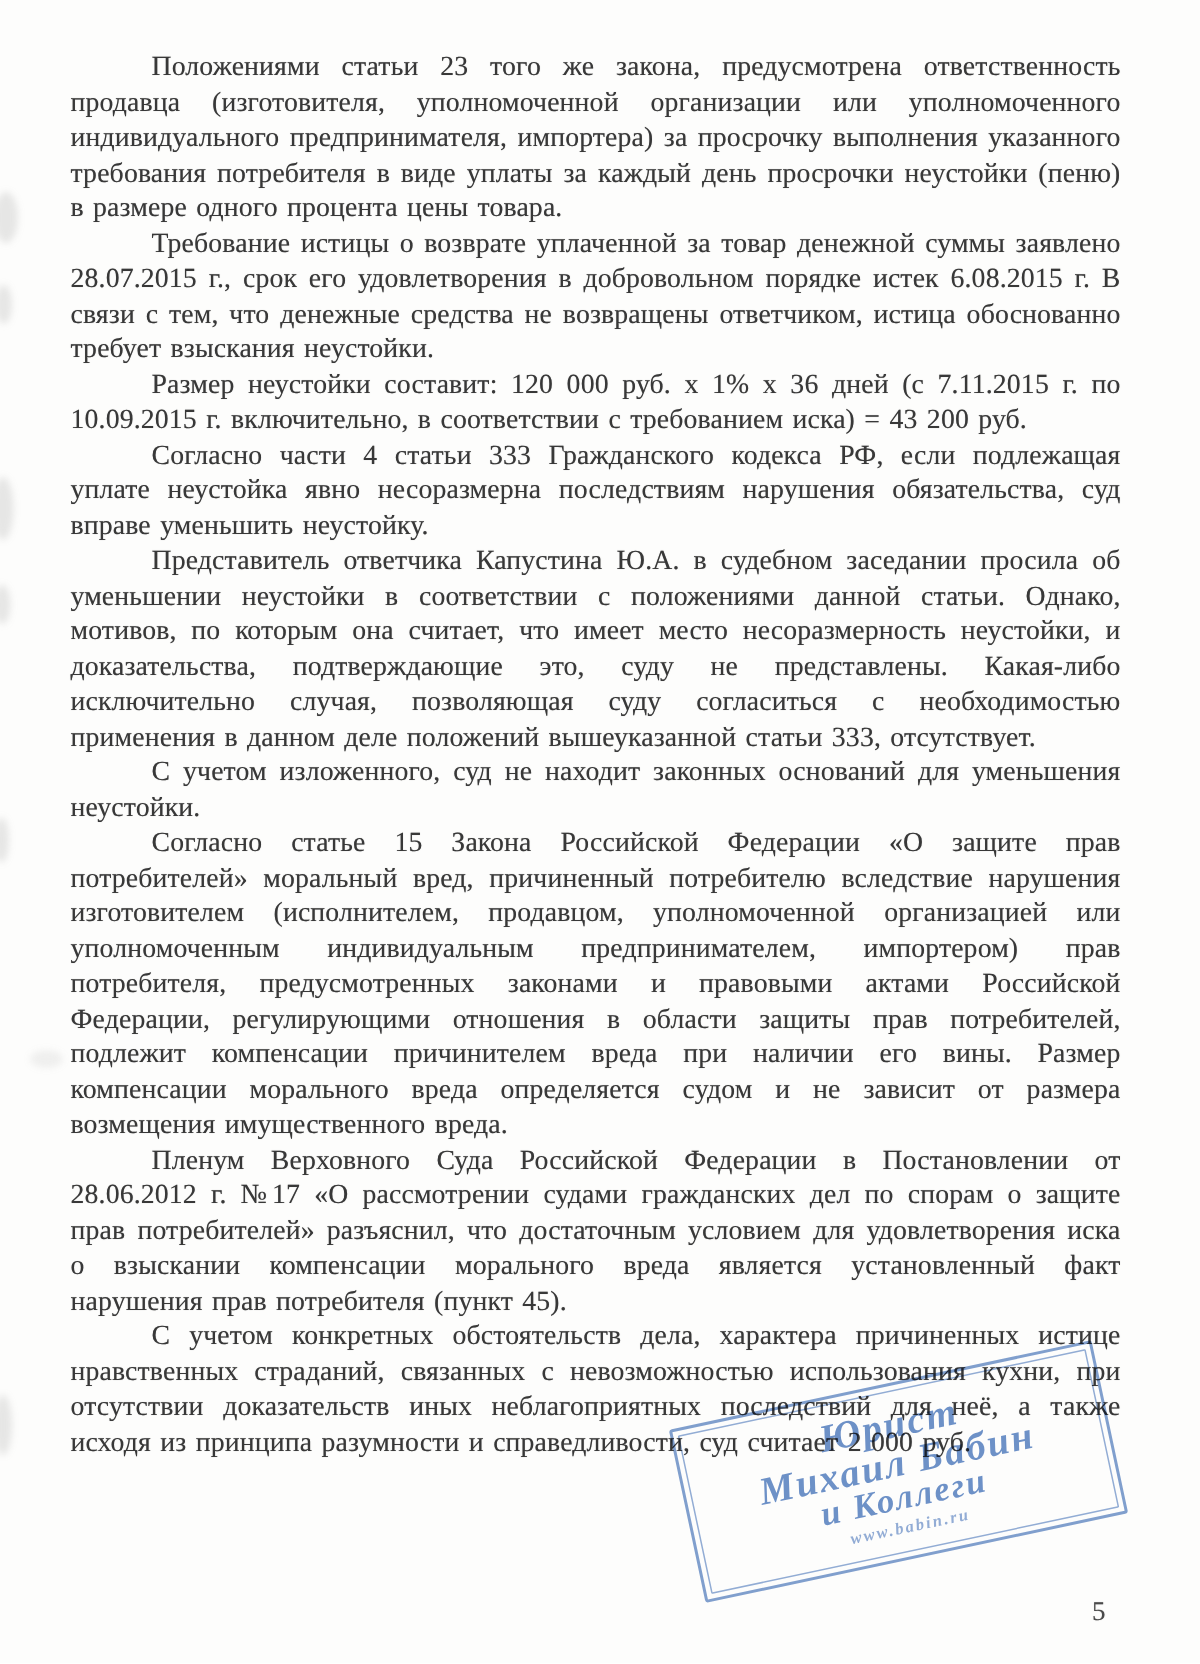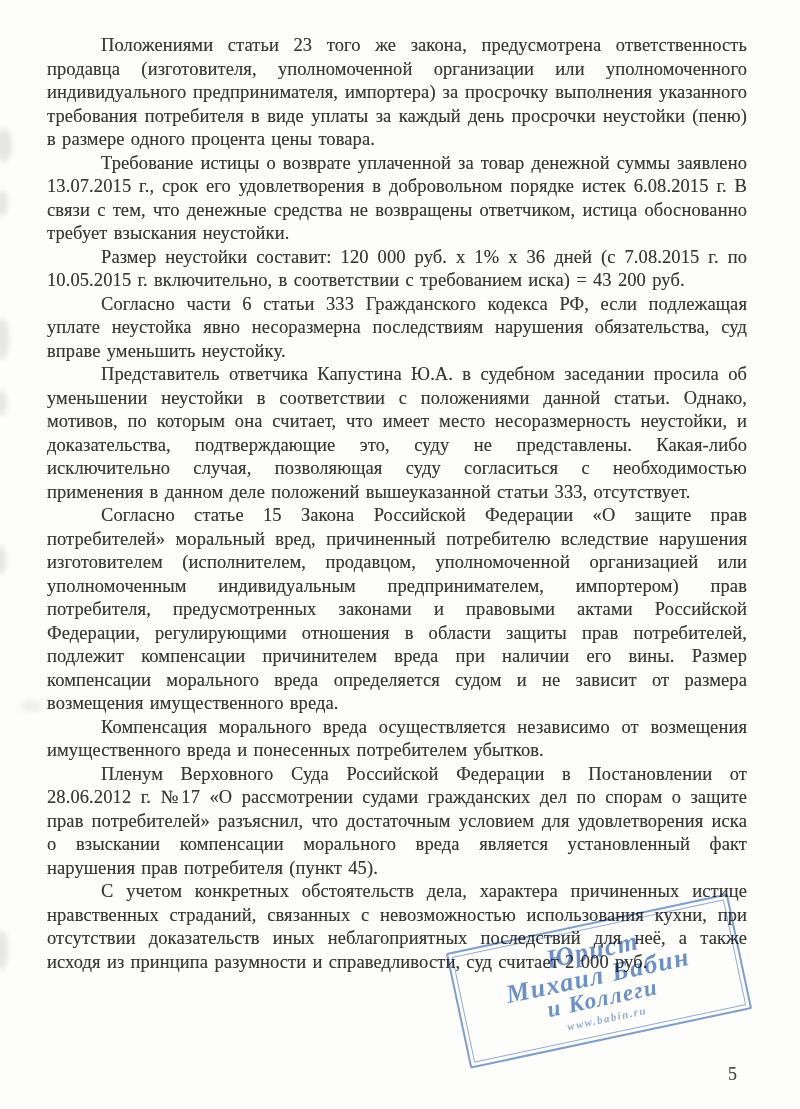--- a/index.html
+++ b/index.html
@@ -105,26 +105,26 @@
   <div class="smudge s1"></div>
   <div class="smudge s2"></div>
   <div class="smudge s3"></div>
   <div class="smudge s4"></div>
   <div class="smudge s5"></div>
   <div class="smudge s6"></div>
   <div class="smudge s7"></div>
 
   <div class="textblock">
       <p class="para">Положениями статьи 23 того же закона, предусмотрена ответственность продавца (изготовителя, уполномоченной организации или уполномоченного индивидуального предпринимателя, импортера) за просрочку выполнения указанного требования потребителя в виде уплаты за каждый день просрочки неустойки (пеню) в размере одного процента цены товара.</p>
-      <p class="para">Требование истицы о возврате уплаченной за товар денежной суммы заявлено 13.07.2015 г., срок его удовлетворения в добровольном порядке истек 6.08.2015 г. В связи с тем, что денежные средства не возвращены ответчиком, истица обоснованно требует взыскания неустойки.</p>
-      <p class="para">Размер неустойки составит: 120 000 руб. х 1% х 36 дней (с 7.08.2015 г. по 10.05.2015 г. включительно, в соответствии с требованием иска) = 43 200 руб.</p>
-      <p class="para">Согласно части 6 статьи 333 Гражданского кодекса РФ, если подлежащая уплате неустойка явно несоразмерна последствиям нарушения обязательства, суд вправе уменьшить неустойку.</p>
+      <p class="para">Требование истицы о возврате уплаченной за товар денежной суммы заявлено 28.07.2015 г., срок его удовлетворения в добровольном порядке истек 6.08.2015 г. В связи с тем, что денежные средства не возвращены ответчиком, истица обоснованно требует взыскания неустойки.</p>
+      <p class="para">Размер неустойки составит: 120 000 руб. х 1% х 36 дней (с 7.11.2015 г. по 10.09.2015 г. включительно, в соответствии с требованием иска) = 43 200 руб.</p>
+      <p class="para">Согласно части 4 статьи 333 Гражданского кодекса РФ, если подлежащая уплате неустойка явно несоразмерна последствиям нарушения обязательства, суд вправе уменьшить неустойку.</p>
       <p class="para">Представитель ответчика Капустина Ю.А. в судебном заседании просила об уменьшении неустойки в соответствии с положениями данной статьи. Однако, мотивов, по которым она считает, что имеет место несоразмерность неустойки, и доказательства, подтверждающие это, суду не представлены. Какая-либо исключительно случая, позволяющая суду согласиться с необходимостью применения в данном деле положений вышеуказанной статьи 333, отсутствует.</p>
+      <p class="para">С учетом изложенного, суд не находит законных оснований для уменьшения неустойки.</p>
       <p class="para">Согласно статье 15 Закона Российской Федерации «О защите прав потребителей» моральный вред, причиненный потребителю вследствие нарушения изготовителем (исполнителем, продавцом, уполномоченной организацией или уполномоченным индивидуальным предпринимателем, импортером) прав потребителя, предусмотренных законами и правовыми актами Российской Федерации, регулирующими отношения в области защиты прав потребителей, подлежит компенсации причинителем вреда при наличии его вины. Размер компенсации морального вреда определяется судом и не зависит от размера возмещения имущественного вреда.</p>
-      <p class="para">Компенсация морального вреда осуществляется независимо от возмещения имущественного вреда и понесенных потребителем убытков.</p>
       <p class="para">Пленум Верховного Суда Российской Федерации в Постановлении от 28.06.2012 г. №17 «О рассмотрении судами гражданских дел по спорам о защите прав потребителей» разъяснил, что достаточным условием для удовлетворения иска о взыскании компенсации морального вреда является установленный факт нарушения прав потребителя (пункт 45).</p>
       <p class="para">С учетом конкретных обстоятельств дела, характера причиненных истице нравственных страданий, связанных с невозможностью использования кухни, при отсутствии доказательств иных неблагоприятных последствий для неё, а также исходя из принципа разумности и справедливости, суд считает 2 000 руб.</p>
     </div>
 
   <div class="stamp">
     <div class="stamp-inner">
       <div class="stamp-l1">Юрист</div>
       <div class="stamp-l2">Михаил Бабин</div>
       <div class="stamp-l3">и Коллеги</div>
       <div class="stamp-l4">www.babin.ru</div>

